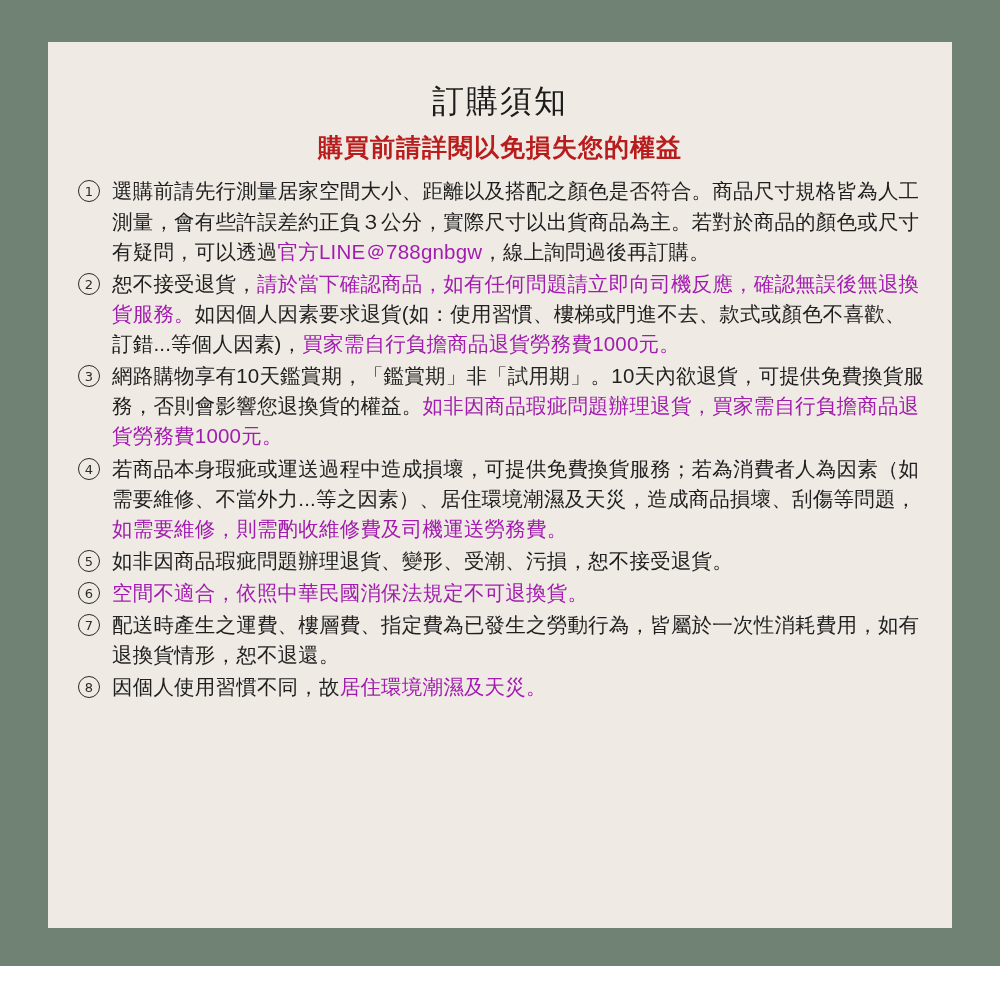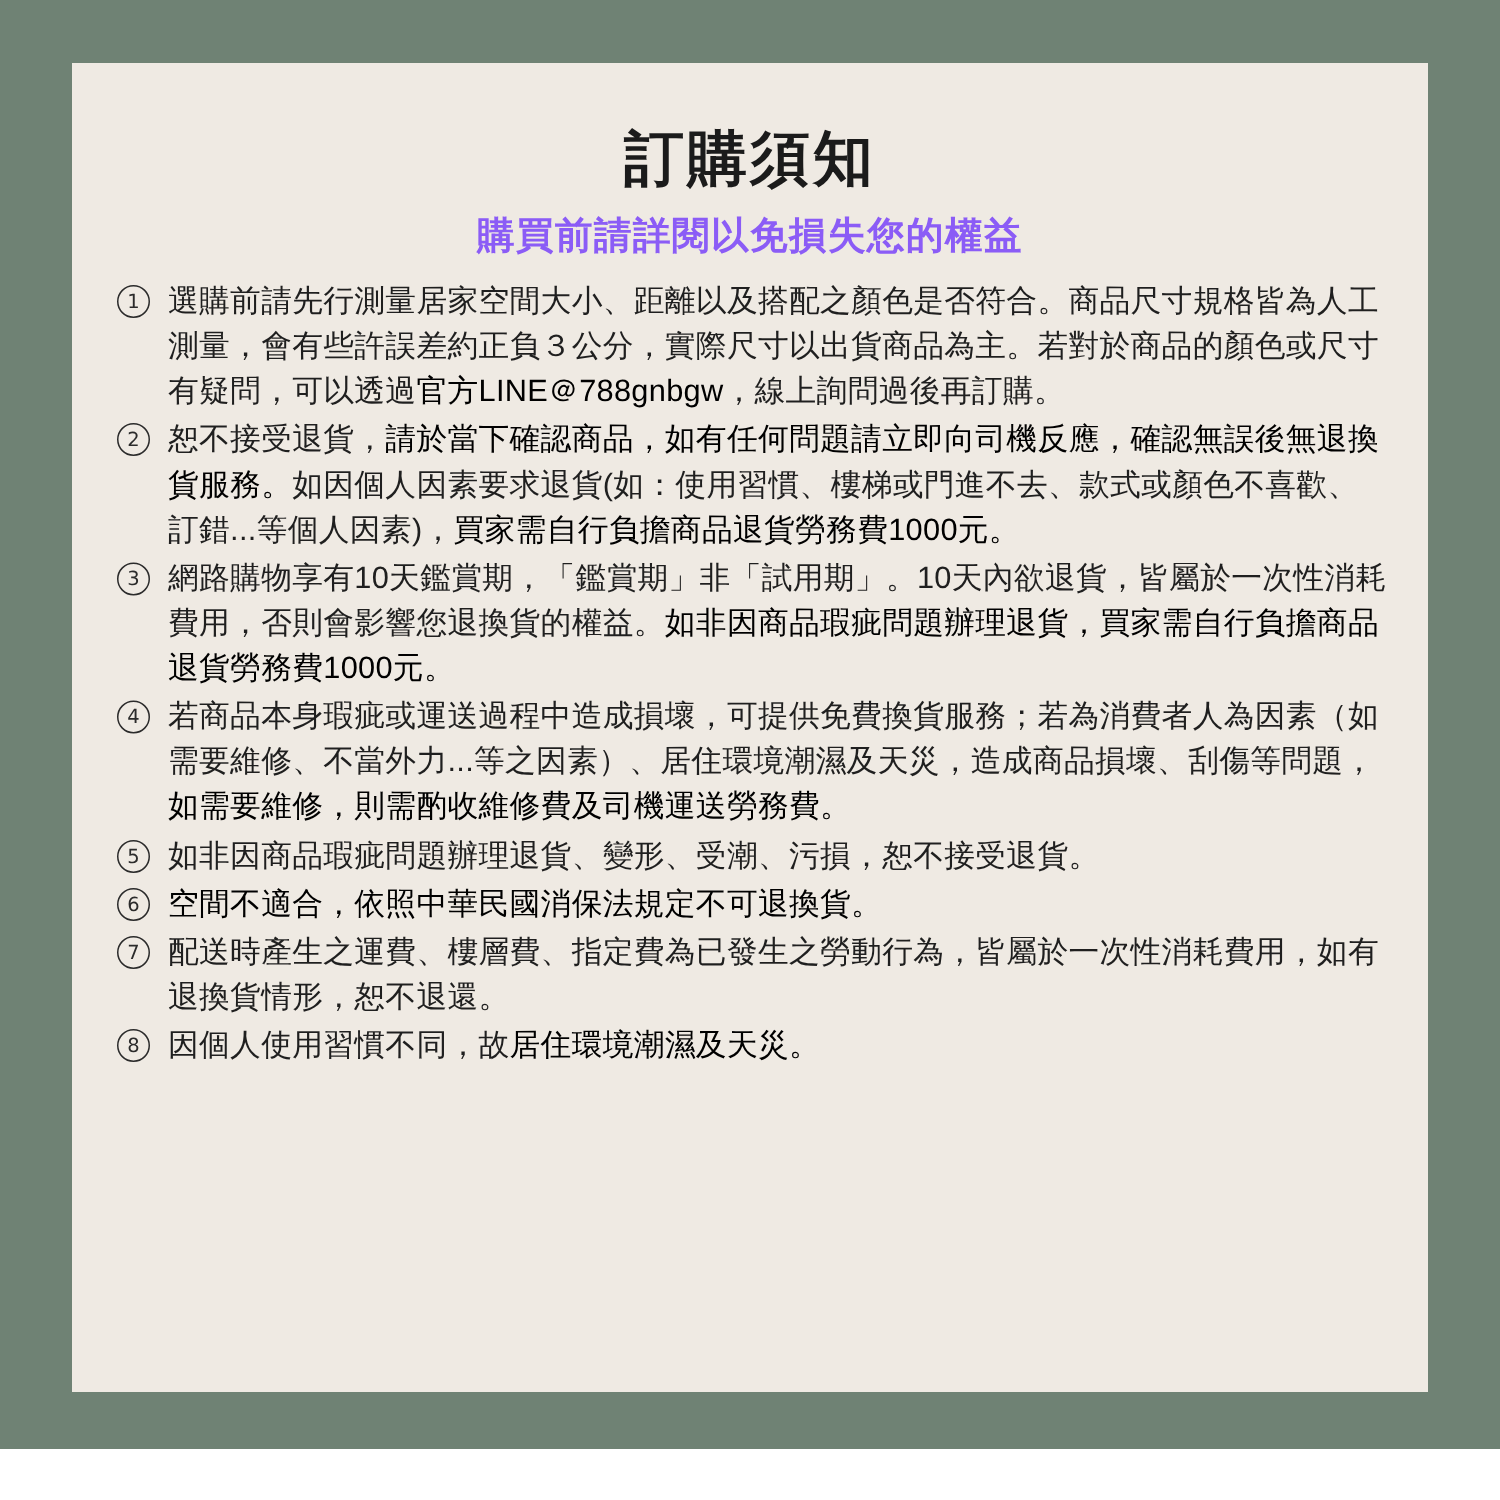--- a/index.html
+++ b/index.html
@@ -41,32 +41,32 @@
     position: absolute;
     left: 0;
     top: 0;
     width: 904px;
     height: 886px;
     padding: 40px 26px 20px 26px;
     box-sizing: border-box;
   }
   .title {
     text-align: center;
-    font-size: 40px;
-    font-weight: bold;
+    font-size: 32px;
+    font-weight: normal;
     color: #1b1b1b;
     letter-spacing: 2px;
     line-height: 1.2;
     margin: 0 0 10px 0;
   }
   .subtitle {
     text-align: center;
     font-size: 25px;
     font-weight: bold;
-    color: #8b5cf6;
+    color: #b91c1c;
     letter-spacing: 1px;
     line-height: 1.2;
     margin: 12px 0 14px 0;
   }
   .list {
     margin: 0;
     padding: 0;
     list-style: none;
   }
   .item {
@@ -90,21 +90,21 @@
     font-family: "DejaVu Sans", sans-serif;
   }
   .para {
     font-size: 20.5px;
     line-height: 1.47;
     color: #1f1f1f;
     letter-spacing: 0.2px;
     word-break: break-all;
   }
   .para .hl {
-    color: #000000;
+    color: #a21caf;
   }
   .para .blk {
     color: #1f1f1f;
   }
 </style>
 </head>
 <body>
 
 <div id="page">
   <div class="frame">
@@ -116,21 +116,21 @@
             <li class="item">
               <span class="num">1</span>
               <div class="para"><span class="blk">選購前請先行測量居家空間大小、距離以及搭配之顏色是否符合。商品尺寸規格皆為人工測量，會有些許誤差約正負３公分，實際尺寸以出貨商品為主。若對於商品的顏色或尺寸有疑問，可以透過</span><span class="hl">官方LINE＠788gnbgw</span><span class="blk">，線上詢問過後再訂購。</span></div>
             </li>
             <li class="item">
               <span class="num">2</span>
               <div class="para"><span class="blk">恕不接受退貨，</span><span class="hl">請於當下確認商品，如有任何問題請立即向司機反應，確認無誤後無退換貨服務。</span><span class="blk">如因個人因素要求退貨(如：使用習慣、樓梯或門進不去、款式或顏色不喜歡、訂錯...等個人因素)，</span><span class="hl">買家需自行負擔商品退貨勞務費1000元。</span></div>
             </li>
             <li class="item">
               <span class="num">3</span>
-              <div class="para"><span class="blk">網路購物享有10天鑑賞期，「鑑賞期」非「試用期」。10天內欲退貨，皆屬於一次性消耗費用，否則會影響您退換貨的權益。</span><span class="hl">如非因商品瑕疵問題辦理退貨，買家需自行負擔商品退貨勞務費1000元。</span></div>
+              <div class="para"><span class="blk">網路購物享有10天鑑賞期，「鑑賞期」非「試用期」。10天內欲退貨，可提供免費換貨服務，否則會影響您退換貨的權益。</span><span class="hl">如非因商品瑕疵問題辦理退貨，買家需自行負擔商品退貨勞務費1000元。</span></div>
             </li>
             <li class="item">
               <span class="num">4</span>
               <div class="para"><span class="blk">若商品本身瑕疵或運送過程中造成損壞，可提供免費換貨服務；若為消費者人為因素（如需要維修、不當外力...等之因素）、居住環境潮濕及天災，造成商品損壞、刮傷等問題，</span><span class="hl">如需要維修，則需酌收維修費及司機運送勞務費。</span></div>
             </li>
             <li class="item">
               <span class="num">5</span>
               <div class="para"><span class="blk">如非因商品瑕疵問題辦理退貨、變形、受潮、污損，恕不接受退貨。</span></div>
             </li>
             <li class="item">

